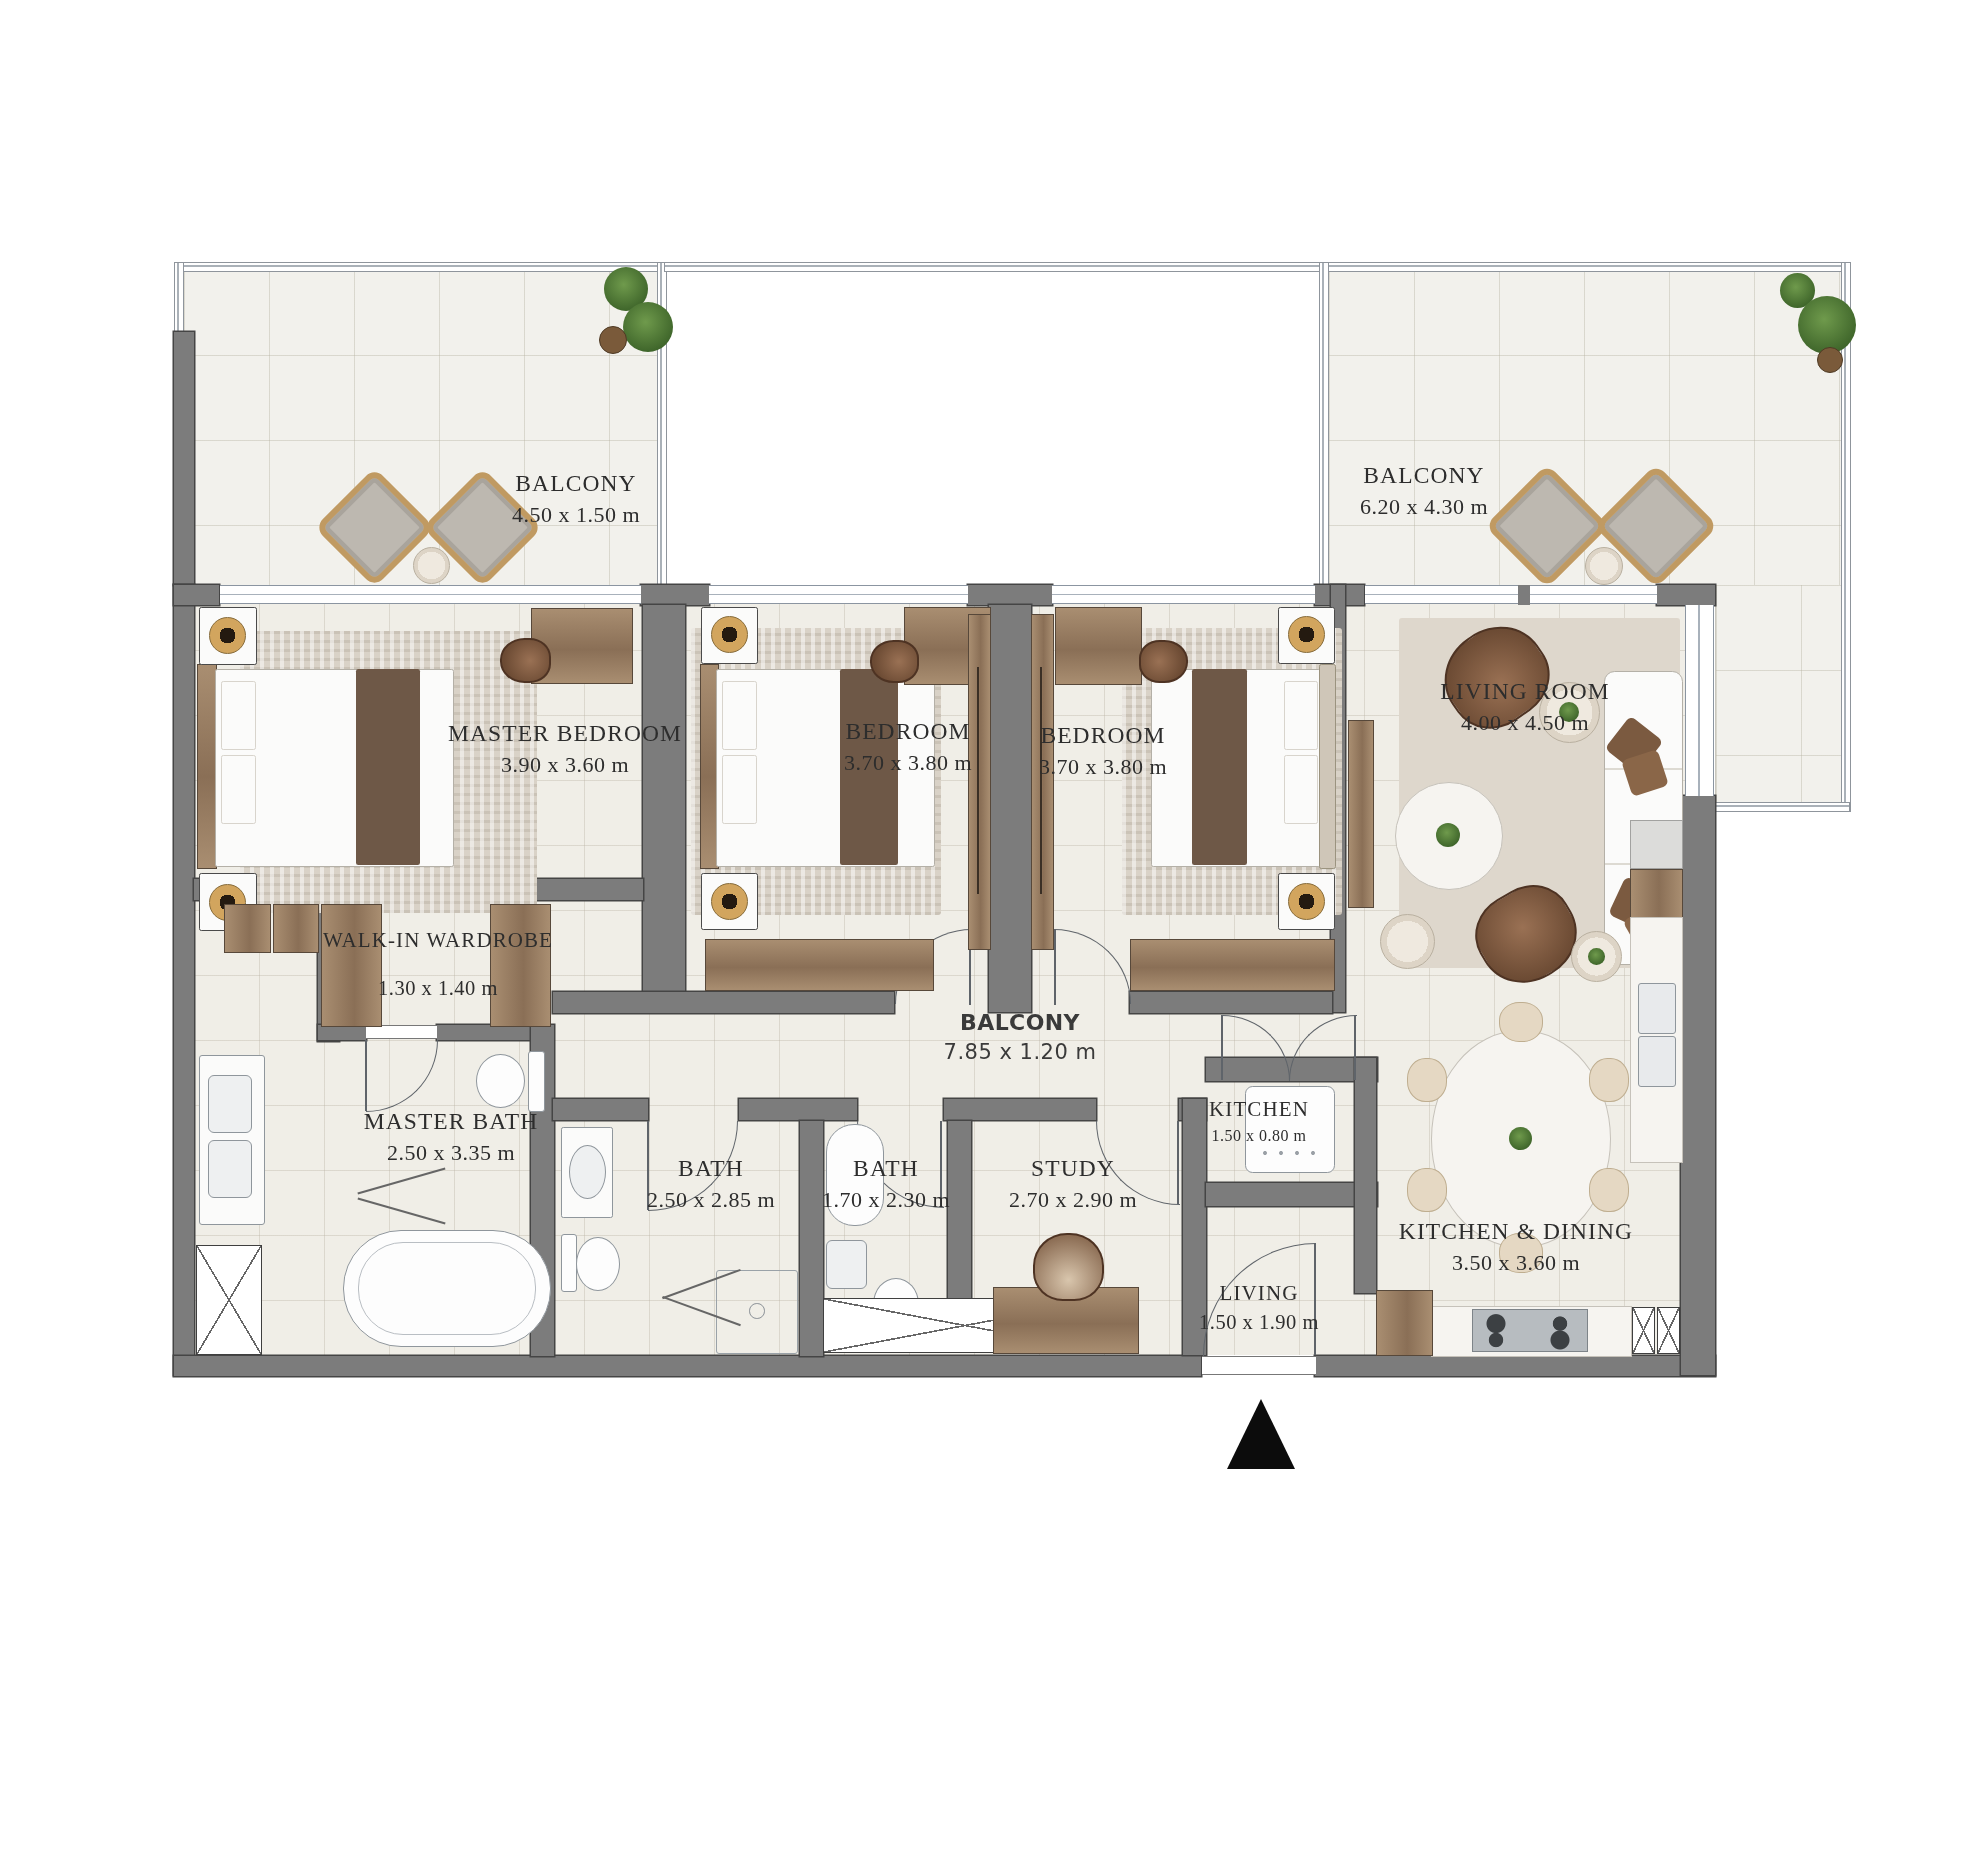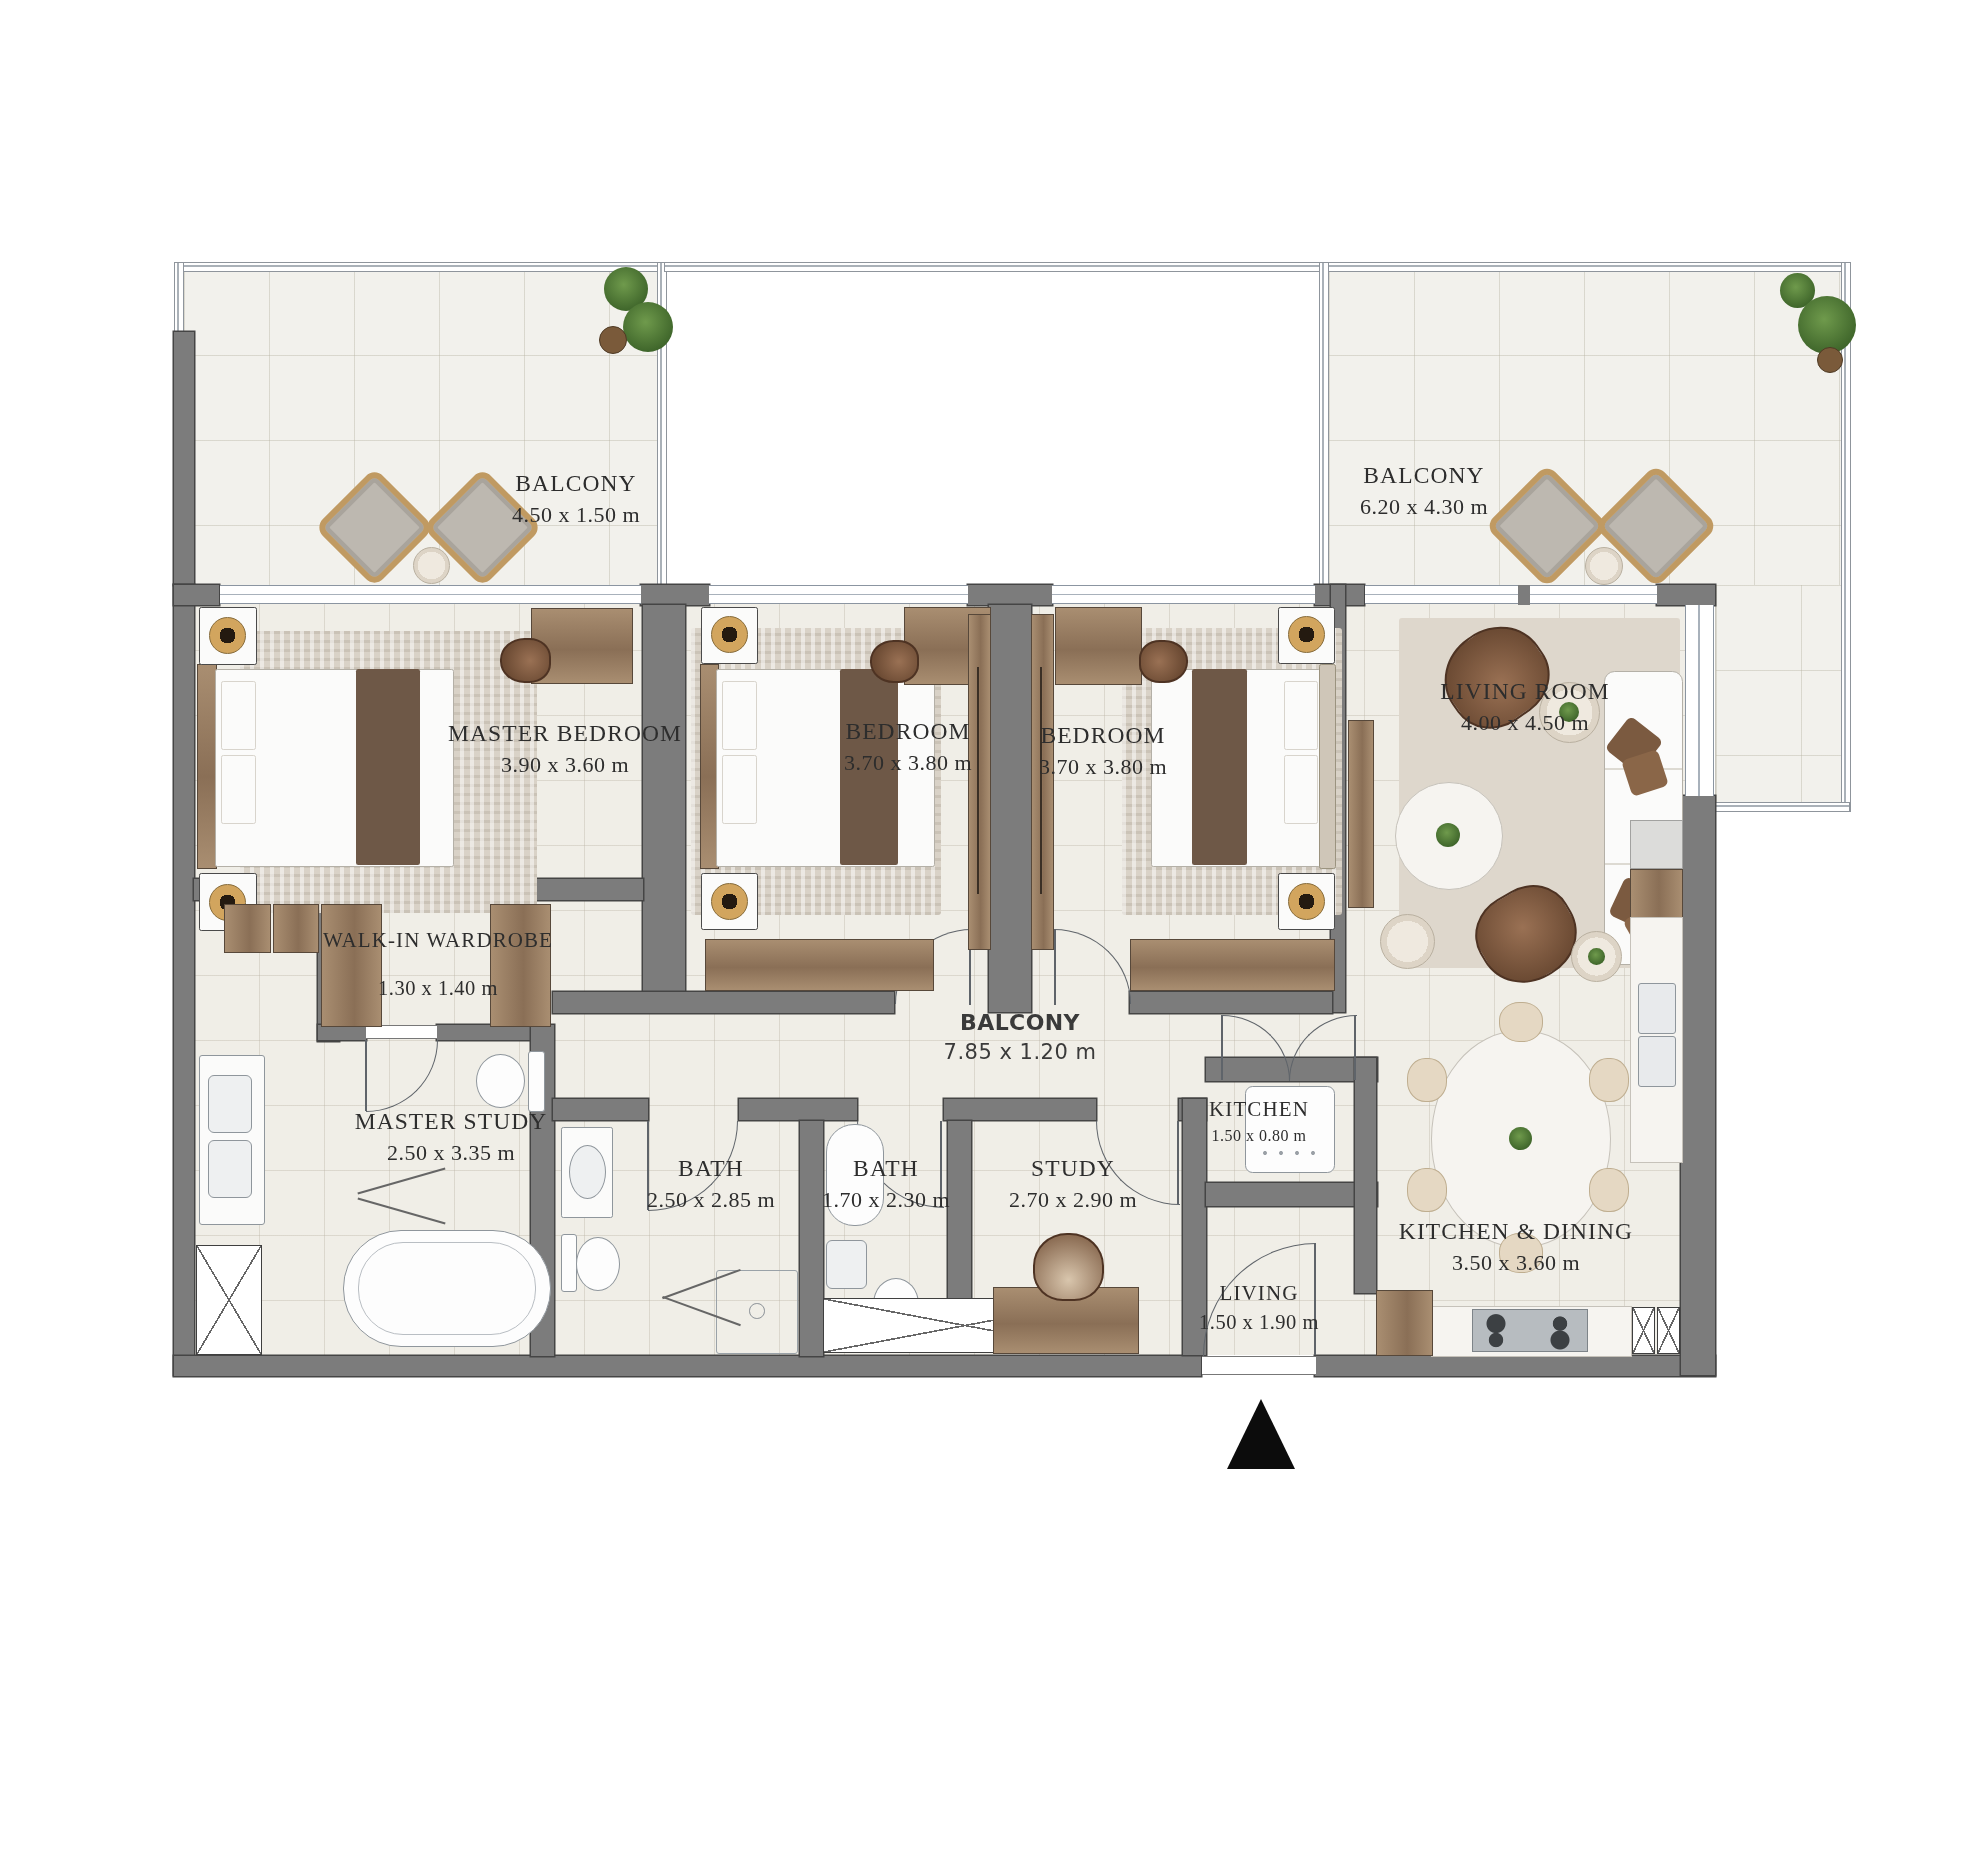--- a/index.html
+++ b/index.html
@@ -306,21 +306,21 @@
   </div>
   <div class="lbl" style="left:438px;top:964px;">
     <div class="n" style="font-size:21px;">WALK-IN WARDROBE</div>
     <div class="d" style="font-size:20.5px;margin-top:24px;">1.30 x 1.40 m</div>
   </div>
   <div class="lbl sans" style="left:1020px;top:1037px;">
     <div class="n">BALCONY</div>
     <div class="d">7.85 x 1.20 m</div>
   </div>
   <div class="lbl" style="left:451px;top:1137px;">
-    <div class="n">MASTER STUDY</div>
+    <div class="n">MASTER BATH</div>
     <div class="d">2.50 x 3.35 m</div>
   </div>
   <div class="lbl" style="left:711px;top:1184px;">
     <div class="n">BATH</div>
     <div class="d">2.50 x 2.85 m</div>
   </div>
   <div class="lbl" style="left:886px;top:1184px;">
     <div class="n">BATH</div>
     <div class="d">1.70 x 2.30 m</div>
   </div>

